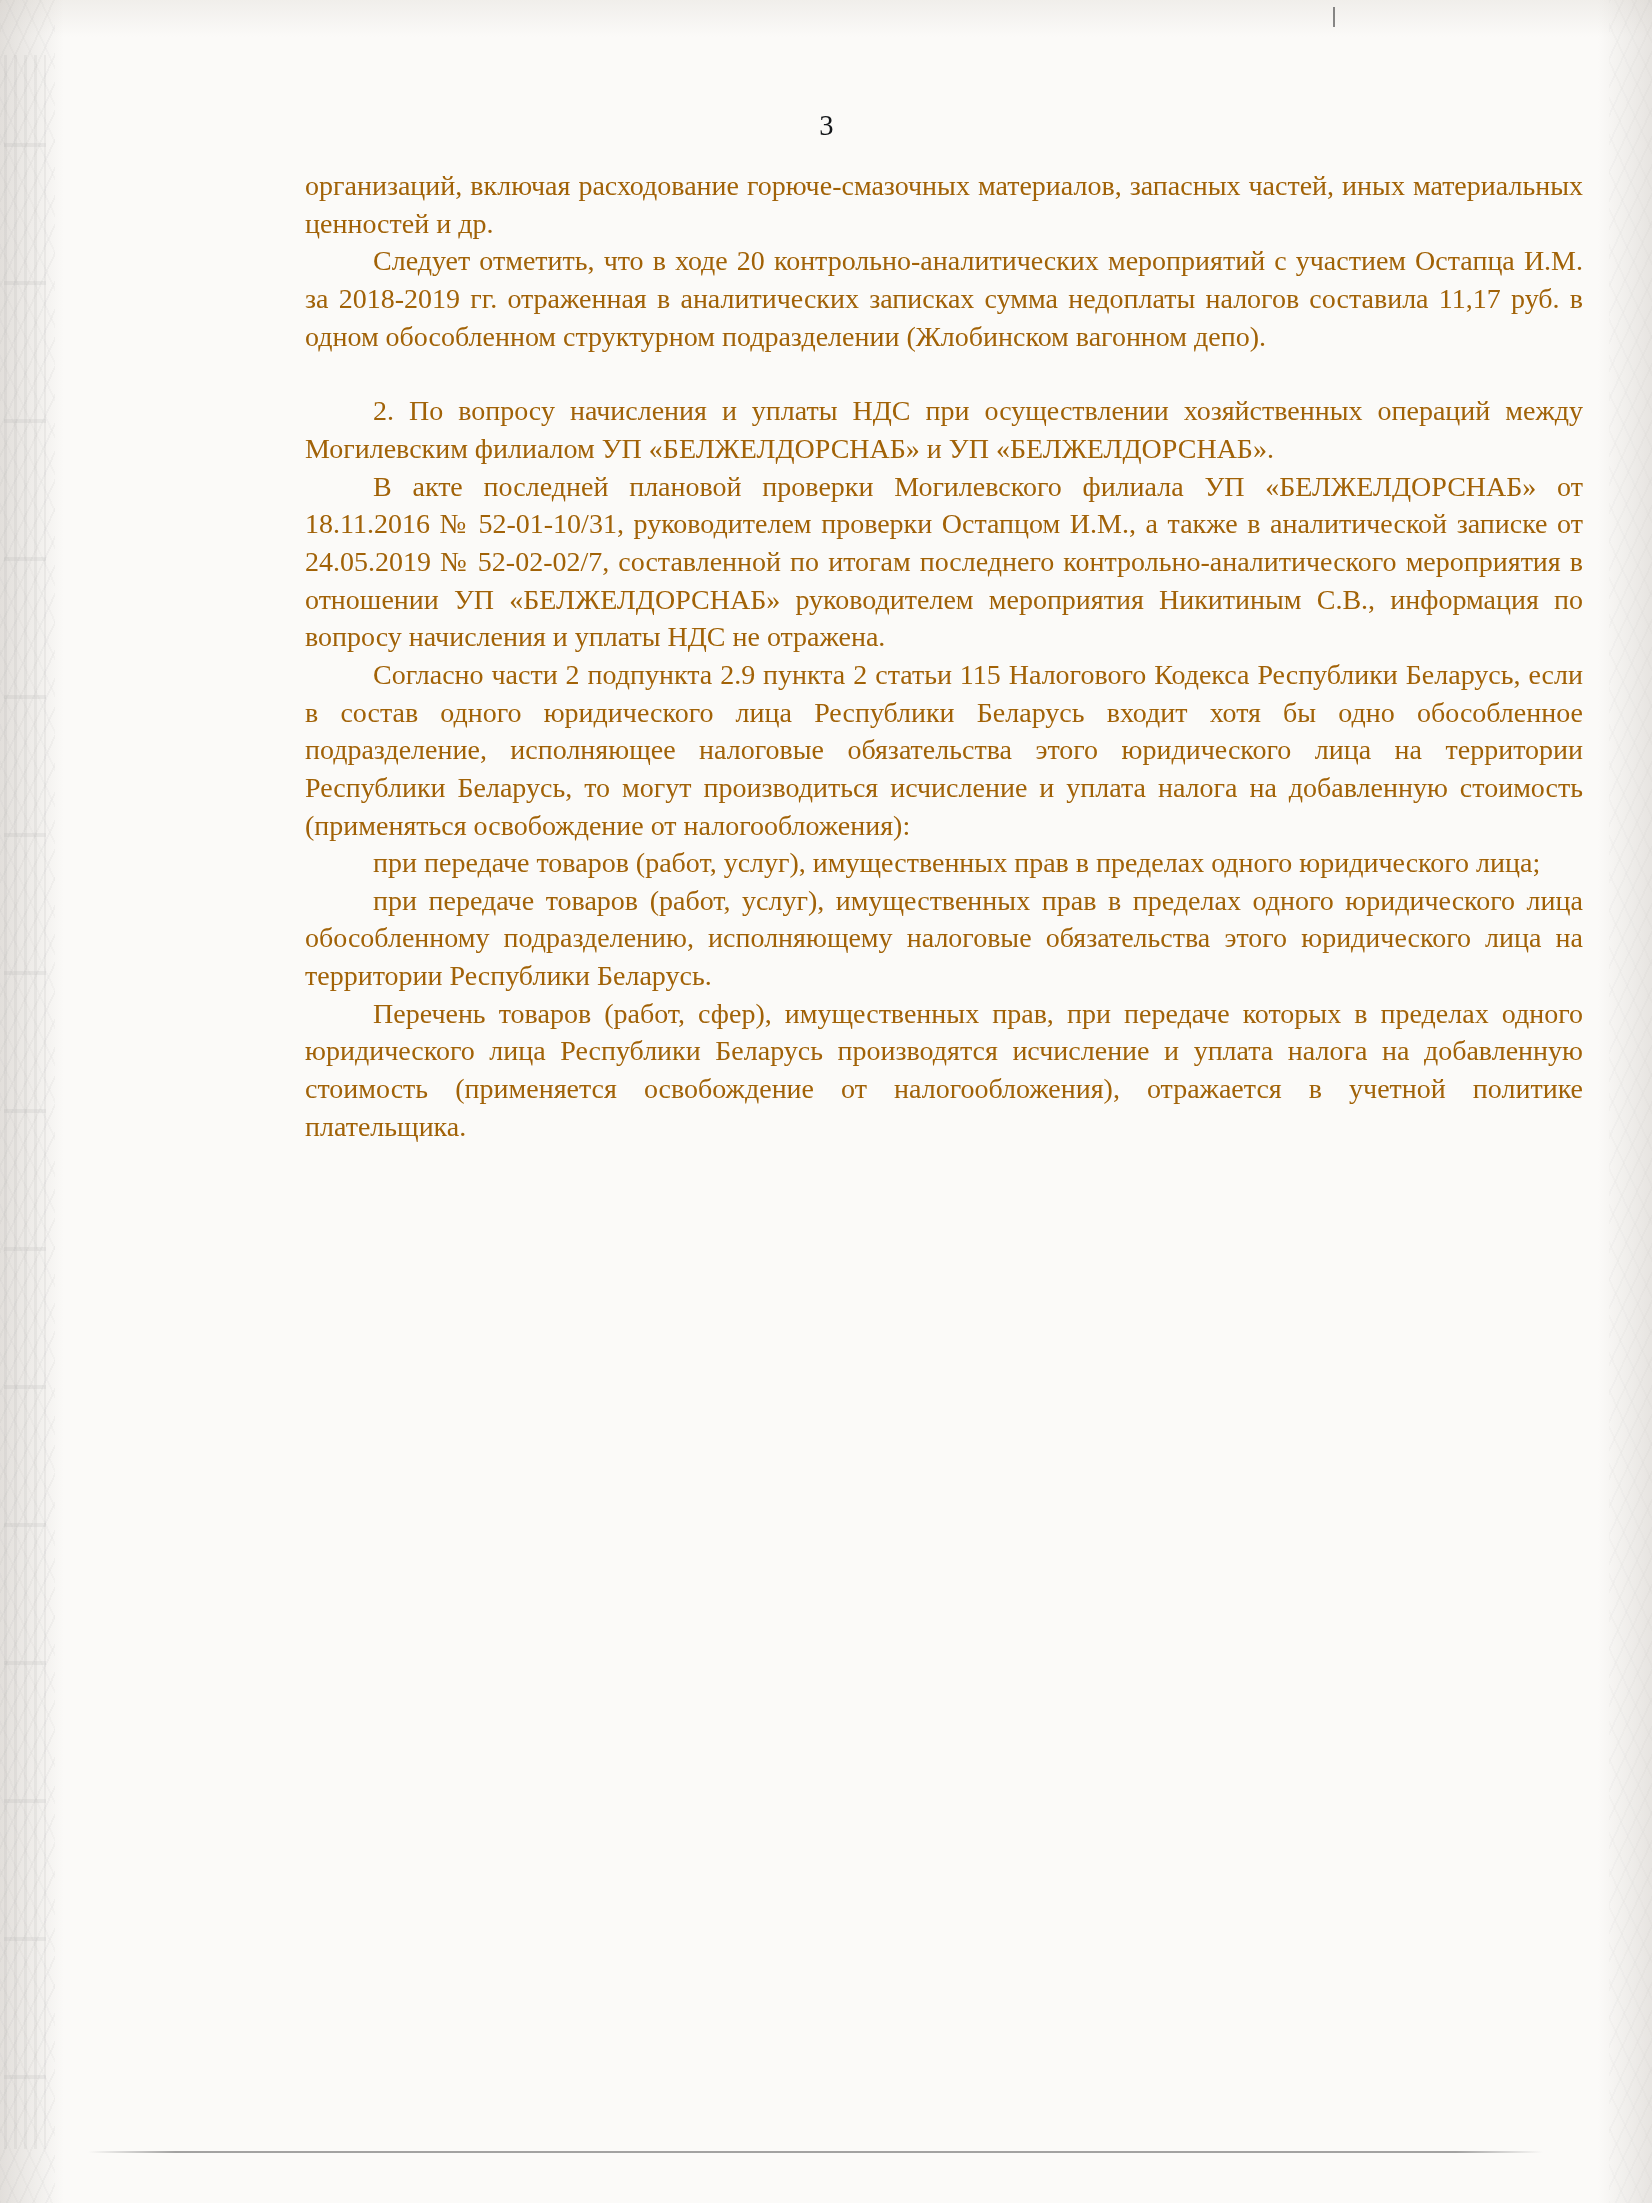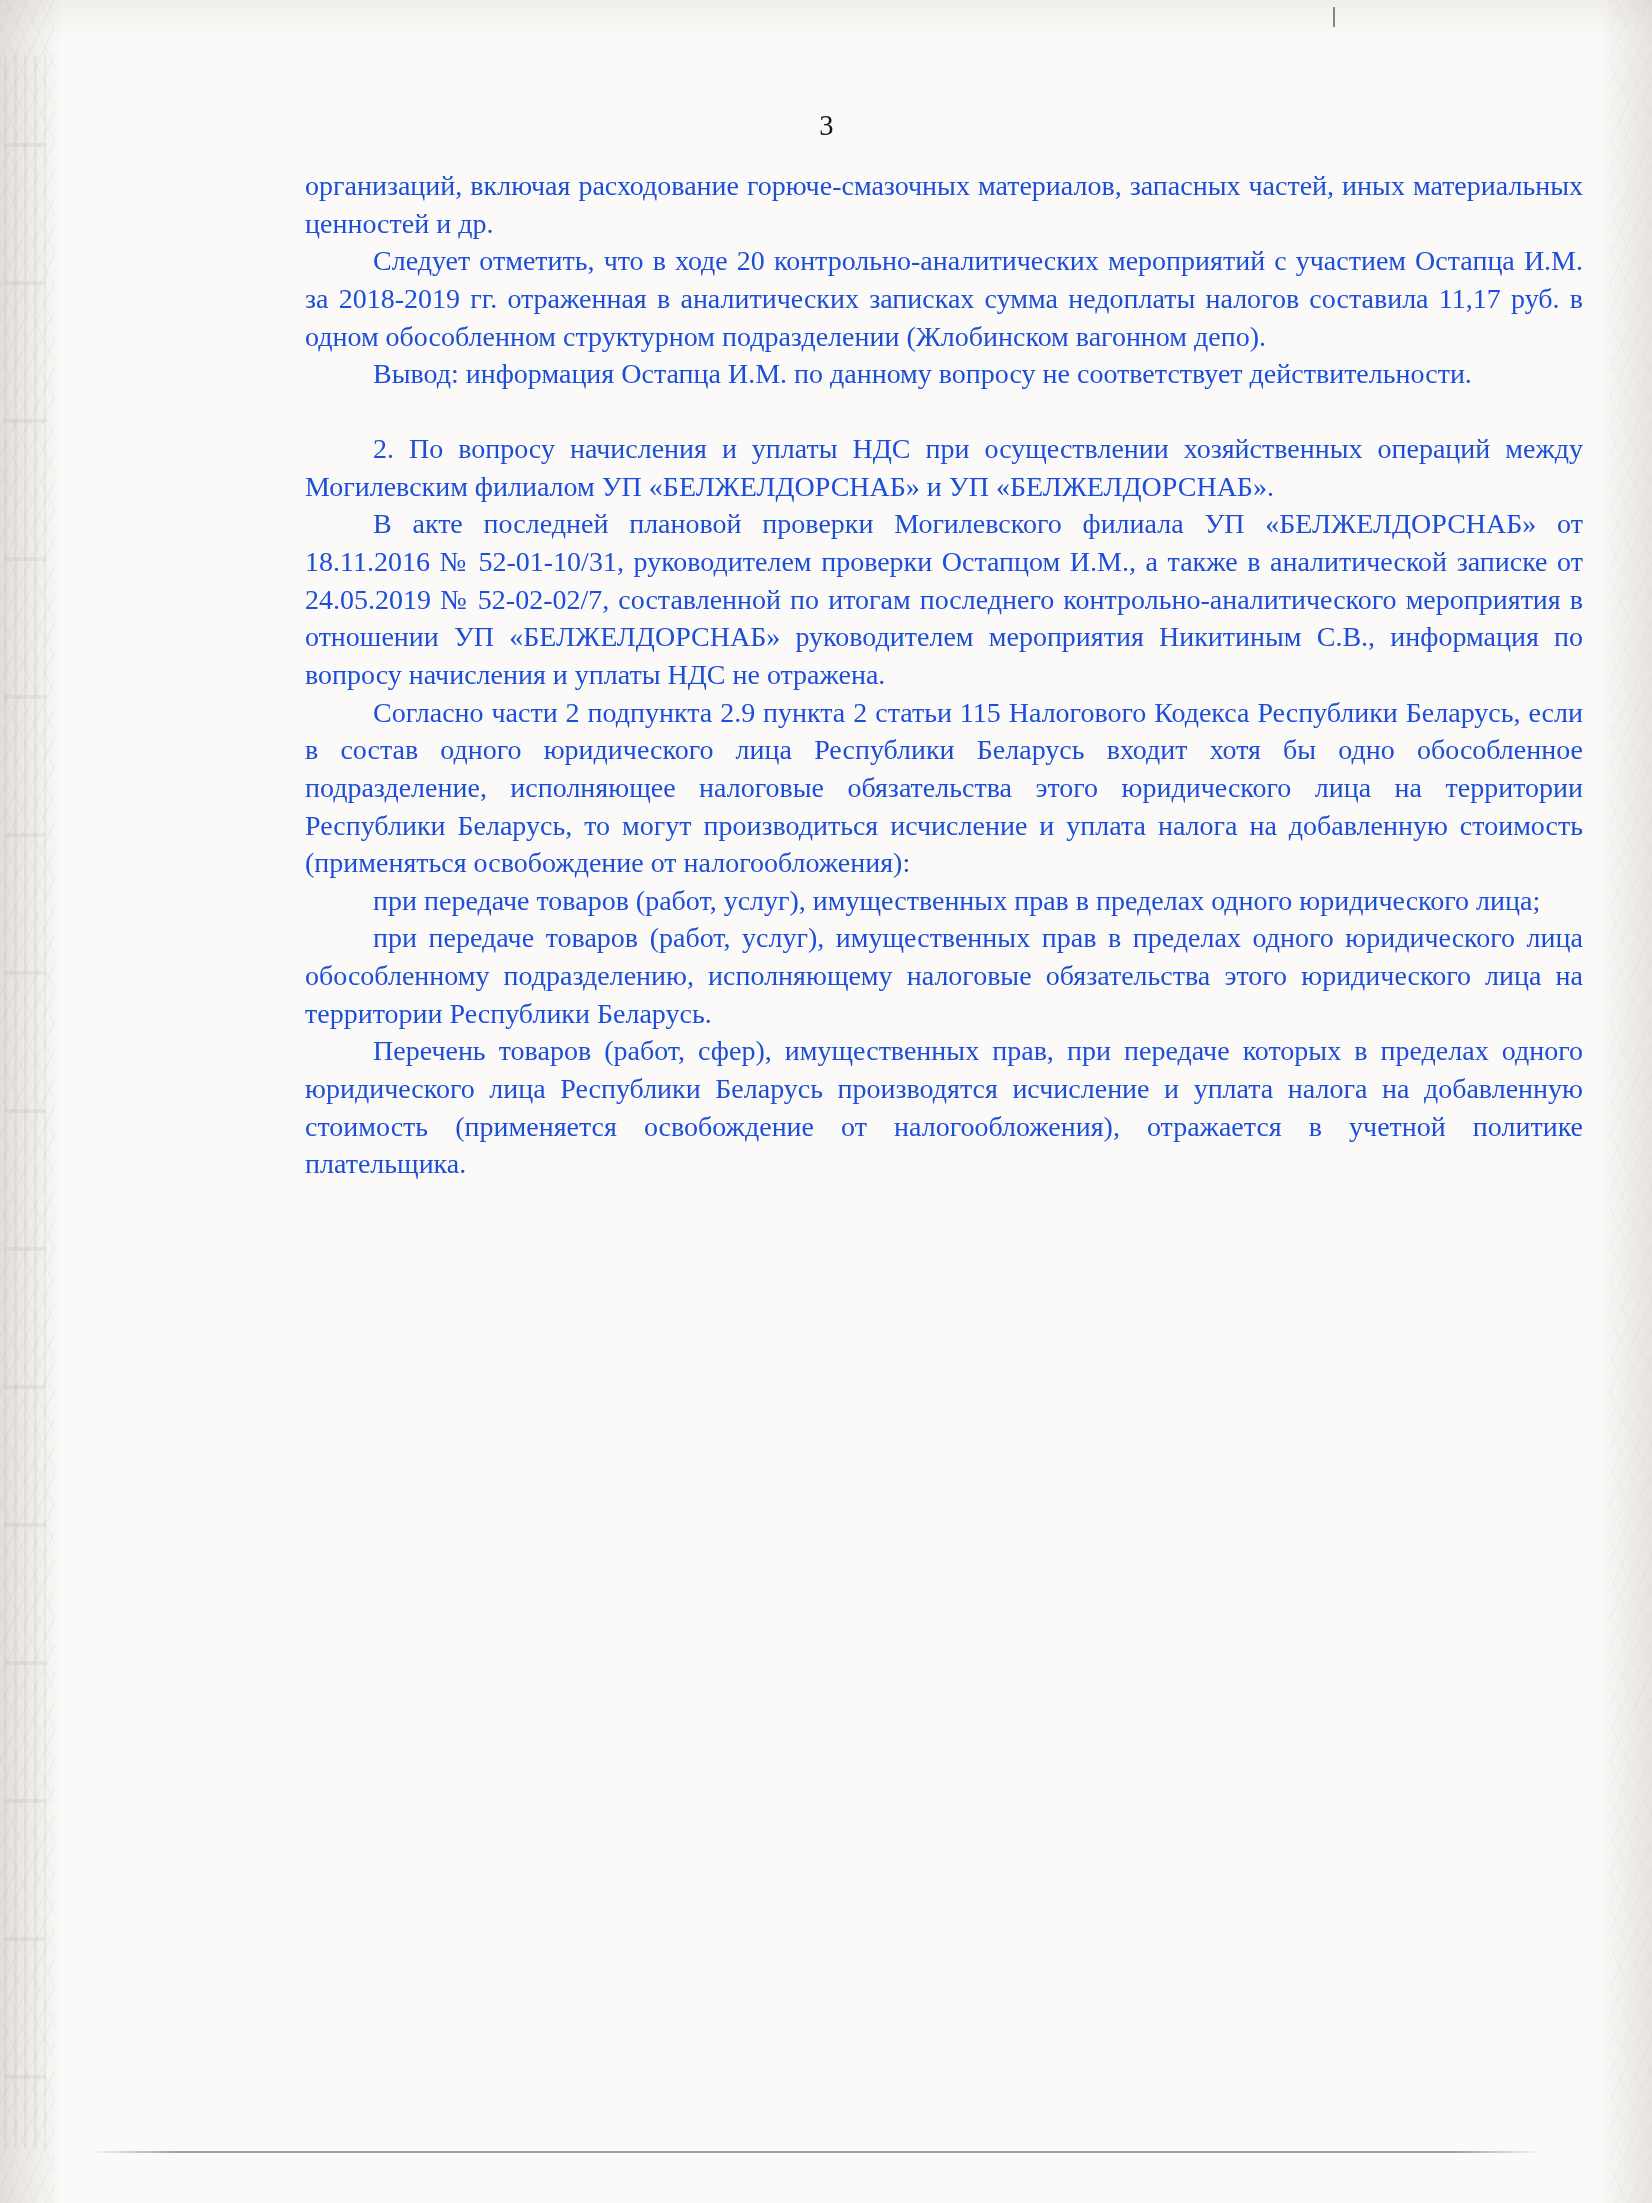--- a/index.html
+++ b/index.html
@@ -70,21 +70,21 @@
     letter-spacing: 0.5px;
   }
 
   .body-text {
     position: absolute;
     left: 305px;
     top: 167px;
     width: 1278px;
     font-size: 28px;
     line-height: 1.345;
-    color: #1d4ed8;
+    color: #a16207;
     text-align: justify;
     text-justify: inter-word;
   }
 
   .body-text p {
     margin: 0;
     text-indent: 0;
   }
   .body-text p.ind {
     text-indent: 68px;
@@ -120,21 +120,20 @@
   <div class="wm-blocks"></div>
   <div class="wm right"></div>
   <div class="tick-top"></div>
 
   <div class="content">
     <div class="page-number">3</div>
 
     <div class="body-text">
       <p class="">организаций, включая расходование горюче-смазочных материалов, запасных частей, иных материальных ценностей и др.</p>
       <p class="ind">Следует отметить, что в ходе 20 контрольно-аналитических мероприятий с участием Остапца И.М. за 2018-2019 гг. отраженная в аналитических записках сумма недоплаты налогов составила 11,17 руб. в одном обособленном структурном подразделении (Жлобинском вагонном депо).</p>
-      <p class="ind">Вывод: информация Остапца И.М. по данному вопросу не соответствует действительности.</p>
       <p class="ind gap">2. По вопросу начисления и уплаты НДС при осуществлении хозяйственных операций между Могилевским филиалом УП «БЕЛЖЕЛДОРСНАБ» и УП «БЕЛЖЕЛДОРСНАБ».</p>
       <p class="ind">В акте последней плановой проверки Могилевского филиала УП «БЕЛЖЕЛДОРСНАБ» от 18.11.2016 № 52-01-10/31, руководителем проверки Остапцом И.М., а также в аналитической записке от 24.05.2019 № 52-02-02/7, составленной по итогам последнего контрольно-аналитического мероприятия в отношении УП «БЕЛЖЕЛДОРСНАБ» руководителем мероприятия Никитиным С.В., информация по вопросу начисления и уплаты НДС не отражена.</p>
       <p class="ind">Согласно части 2 подпункта 2.9 пункта 2 статьи 115 Налогового Кодекса Республики Беларусь, если в состав одного юридического лица Республики Беларусь входит хотя бы одно обособленное подразделение, исполняющее налоговые обязательства этого юридического лица на территории Республики Беларусь, то могут производиться исчисление и уплата налога на добавленную стоимость (применяться освобождение от налогообложения):</p>
       <p class="ind">при передаче товаров (работ, услуг), имущественных прав в пределах одного юридического лица;</p>
       <p class="ind">при передаче товаров (работ, услуг), имущественных прав в пределах одного юридического лица обособленному подразделению, исполняющему налоговые обязательства этого юридического лица на территории Республики Беларусь.</p>
       <p class="ind">Перечень товаров (работ, сфер), имущественных прав, при передаче которых в пределах одного юридического лица Республики Беларусь производятся исчисление и уплата налога на добавленную стоимость (применяется освобождение от налогообложения), отражается в учетной политике плательщика.</p>
     </div>
 
     <div class="footer-rule"></div>
   </div>

